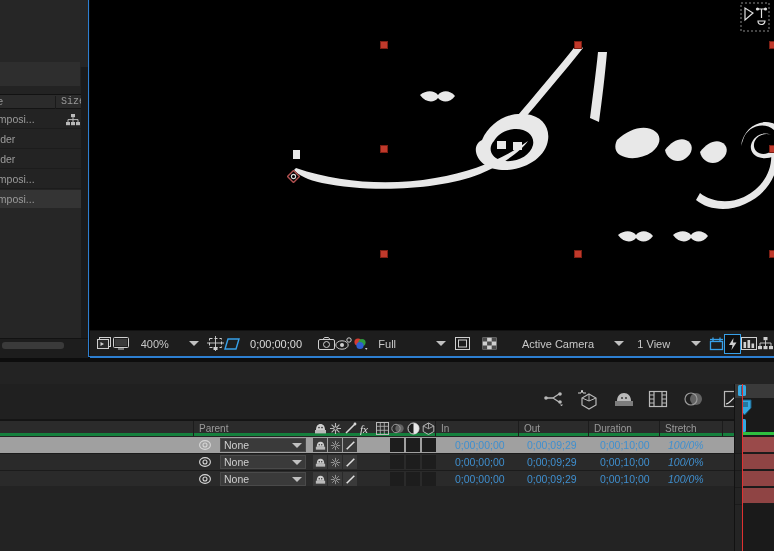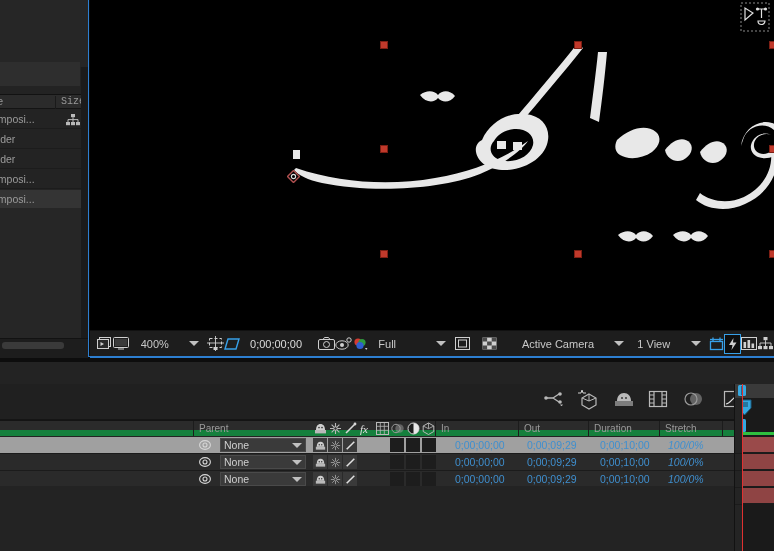--- a/index.html
+++ b/index.html
@@ -63,21 +63,21 @@
   #tl-tab .lbl{ color:#bdbdbd; font-size:11px; }
   #tl-tab .hamb{ width:11px; height:9px; position:relative; }
   #tl-tab .hamb i{ position:absolute; left:0; width:11px; height:1px; background:#aaa; }
 
   #tl-toolstrip{ left:0; top:22px; width:774px; height:36px; background:#202020;
      border-bottom:1px solid #151515; }
   .tl-tool{ position:absolute; top:6px; width:24px; height:24px; }
 
   
   #tl-colhead{ left:0; top:58px; width:774px; height:16px; background:#2b2b2b;
-     border-top:1px solid #141414; border-bottom:6px solid #15803d; }
+     border-top:1px solid #141414; border-bottom:3px solid #15803d; }
   #tl-colhead .hd{ position:absolute; top:2px; font-size:10px; color:#9a9a9a; }
   #tl-colhead .vline{ position:absolute; top:0; width:1px; height:15px; background:#1c1c1c; }
 
   .sw-row{ position:absolute; display:flex; align-items:center; }
 
   
   .layer-row{ position:absolute; left:0; width:734px; height:17px;
      background:#2a2a2a; border-bottom:1px solid #1b1b1b; }
   .layer-row.sel{ background:#a0a0a0; }
   .layer-row .name-cell{ position:absolute; left:0; top:0; width:196px; height:16px; }

